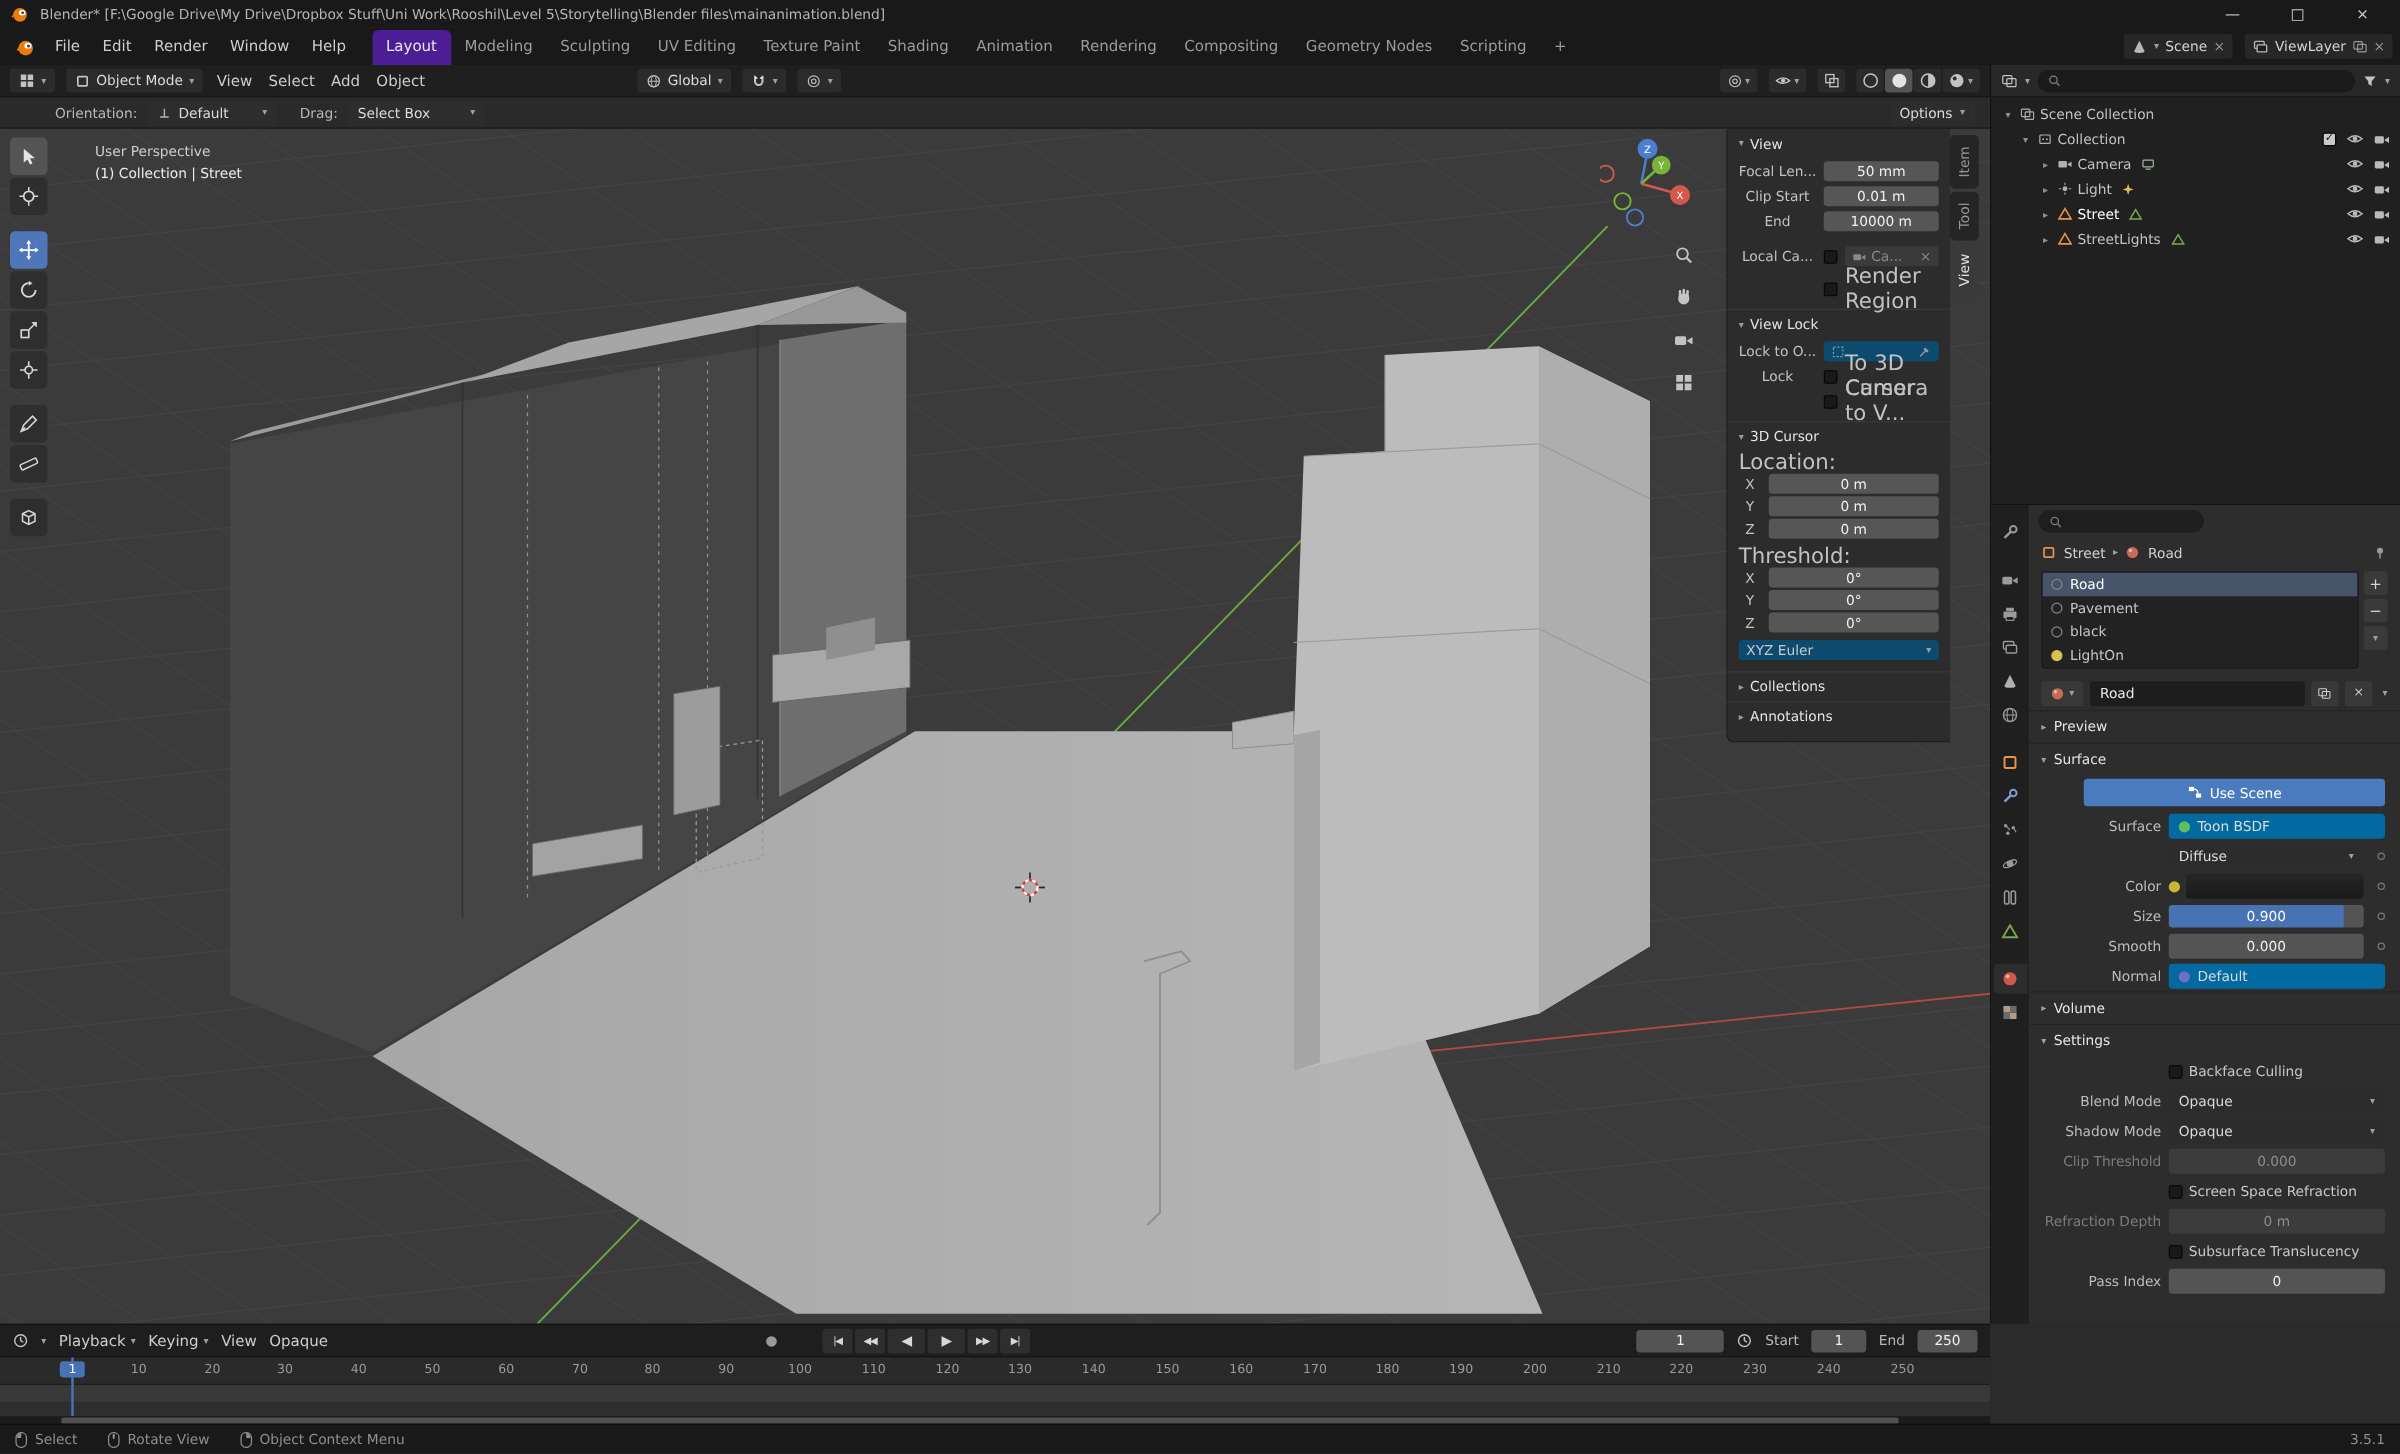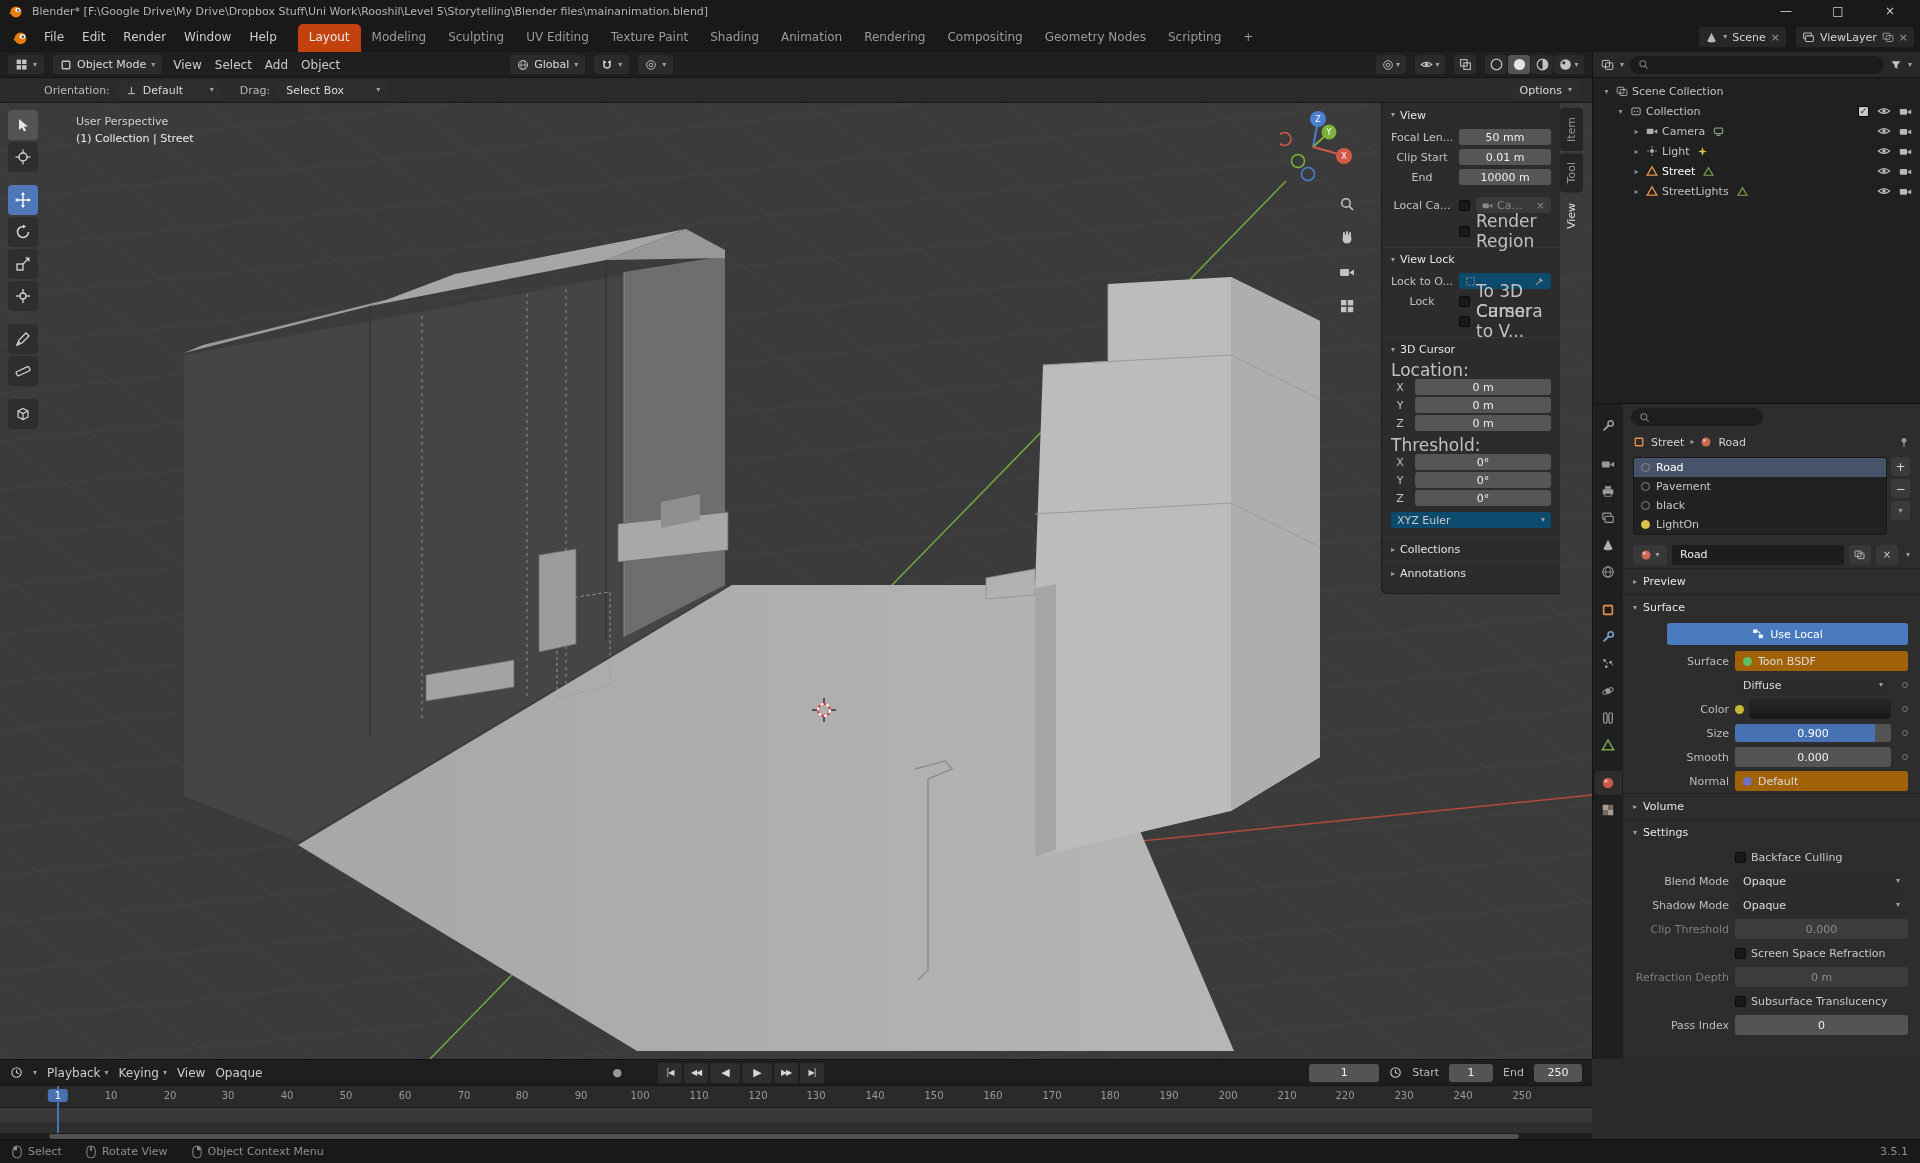--- a/index.html
+++ b/index.html
@@ -9,21 +9,21 @@
 .grow{flex:1}
 .cv{font-size:8px;color:#9f9f9f;line-height:1}
 .ic{display:inline-flex;align-items:center;justify-content:center;flex:none}
 
 #titlebar{left:0;top:0;width:1920px;height:22px;background:#191919;display:flex;align-items:center;gap:8px;padding:0 8px;color:#b5b5b5;font-size:11px}
 .winbtn{width:44px;height:22px;display:flex;align-items:center;justify-content:center;color:#cfcfcf;font-size:12px}
 #topbar{left:0;top:22px;width:1920px;height:30px;background:#191919;display:flex;align-items:center;padding:0 6px;position:absolute}
 .menu{padding:5px 9px;color:#cdcdcd}
 .tabs{display:flex;margin-left:12px;align-self:flex-end}
 .tab{padding:6px 11px 8px;color:#9b9b9b;border-radius:5px 5px 0 0;font-size:12px}
-.tab.active{background:#c2410c;color:#e9e9e9}
+.tab.active{background:#4c1d95;color:#e9e9e9}
 .idgrp{display:flex;align-items:center;gap:5px;background:#272727;border-radius:3px;height:20px;padding:0 6px;color:#d5d5d5;font-size:11px}
 
 #vp-header{left:0;top:52px;width:1592px;height:26px;background:#1f1f1f;border-bottom:1px solid #141414;display:flex;align-items:center;gap:9px;padding:0 8px}
 .hmenu{color:#cdcdcd;padding:0 2px}
 .hbtn{background:#2b2b2b;border-radius:3px;height:19px;display:flex;align-items:center;gap:5px;padding:0 7px;color:#dcdcdc;font-size:11px}
 .hico{width:22px;height:19px;background:#2b2b2b;border-radius:3px;display:flex;align-items:center;justify-content:center;gap:2px;color:#c3c3c3}
 .hico.on{background:#545454}
 #tool-settings{left:0;top:78px;width:1592px;height:25px;background:#2a2a2a;border-bottom:1px solid #161616;display:flex;align-items:center;gap:8px;padding:0 12px 0 44px}
 .tslab{color:#b9b9b9;font-size:11px}
 .dd{background:#2d2d2d;border-radius:3px;height:19px;display:flex;align-items:center;gap:6px;padding:0 8px;color:#dcdcdc;font-size:11px}
@@ -80,21 +80,21 @@
 .dbbrowse{width:34px;height:20px;background:#383838;border-radius:3px;display:flex;align-items:center;justify-content:center;gap:3px}
 .dbname{flex:1;height:20px;background:#1d1d1d;border-radius:3px;display:flex;align-items:center;padding:0 8px;color:#ededed;font-size:11px}
 .dbtn{width:22px;height:20px;background:#383838;border-radius:3px;display:flex;align-items:center;justify-content:center;color:#cfcfcf;font-size:10px}
 .sect{border-top:1px solid #242424}
 .shead{height:25px;display:flex;align-items:center;gap:6px;padding:0 10px;color:#e6e6e6;font-size:11px}
 .srow{display:flex;align-items:center;height:24px;padding:0 12px 0 10px;gap:6px;font-size:11px}
 .slab{width:96px;text-align:right;color:#bdbdbd;flex:none}
 .slab.dim{color:#7d7d7d}
 .sval{flex:1;display:flex;align-items:center;gap:5px;position:relative}
 .f{height:20px;border-radius:3px;display:flex;align-items:center;flex:1;padding:0 8px;font-size:11px}
-.f.dark{background:#a16207;color:#dcdcdc;gap:6px}
+.f.dark{background:#0369a1;color:#dcdcdc;gap:6px}
 .f.gray{background:#545454;color:#f0f0f0;justify-content:center}
 .f.gray.dim{background:#3c3c3c;color:#8d8d8d}
 .f.ddl{background:#2c2c2c;color:#dcdcdc;justify-content:space-between}
 .sock{width:9px;height:9px;border-radius:50%;flex:none}
 .dotdec{width:6px;height:6px;border:1px solid #787878;border-radius:50%;margin-left:6px;flex:none}
 .usenodes{margin:3px 12px 4px 44px;height:22px;background:#4a7bbf;border-radius:3px;color:#fff;display:flex;align-items:center;justify-content:center;gap:6px;font-size:11px}
 .slider{flex:1;height:18px;background:#545454;border-radius:3px;position:relative;overflow:hidden}
 .sliderfill{position:absolute;left:0;top:0;bottom:0;background:#4772b3}
 .slidertxt{position:absolute;inset:0;display:flex;align-items:center;justify-content:center;color:#fff;font-size:11px}
 
@@ -1076,21 +1076,21 @@
     </div>
     <div class="sect">
       <div class="shead">
           <span class="cv">▾</span>
           <span>Surface</span>
         </div>
       <div class="usenodes">
           <svg class="sic" width="12" height="12" style="color:#fff">
             <use href="#i-nodes"></use>
           </svg>
-          <span>Use Local</span>
+          <span>Use Scene</span>
         </div>
       <div class="srow">
           <span class="slab">Surface</span>
           <span class="sval">
             <span class="f dark">
               <span class="sock" style="background:#5fbf5f"></span>
               <span>Toon BSDF</span>
             </span>
           </span>
         </div>

